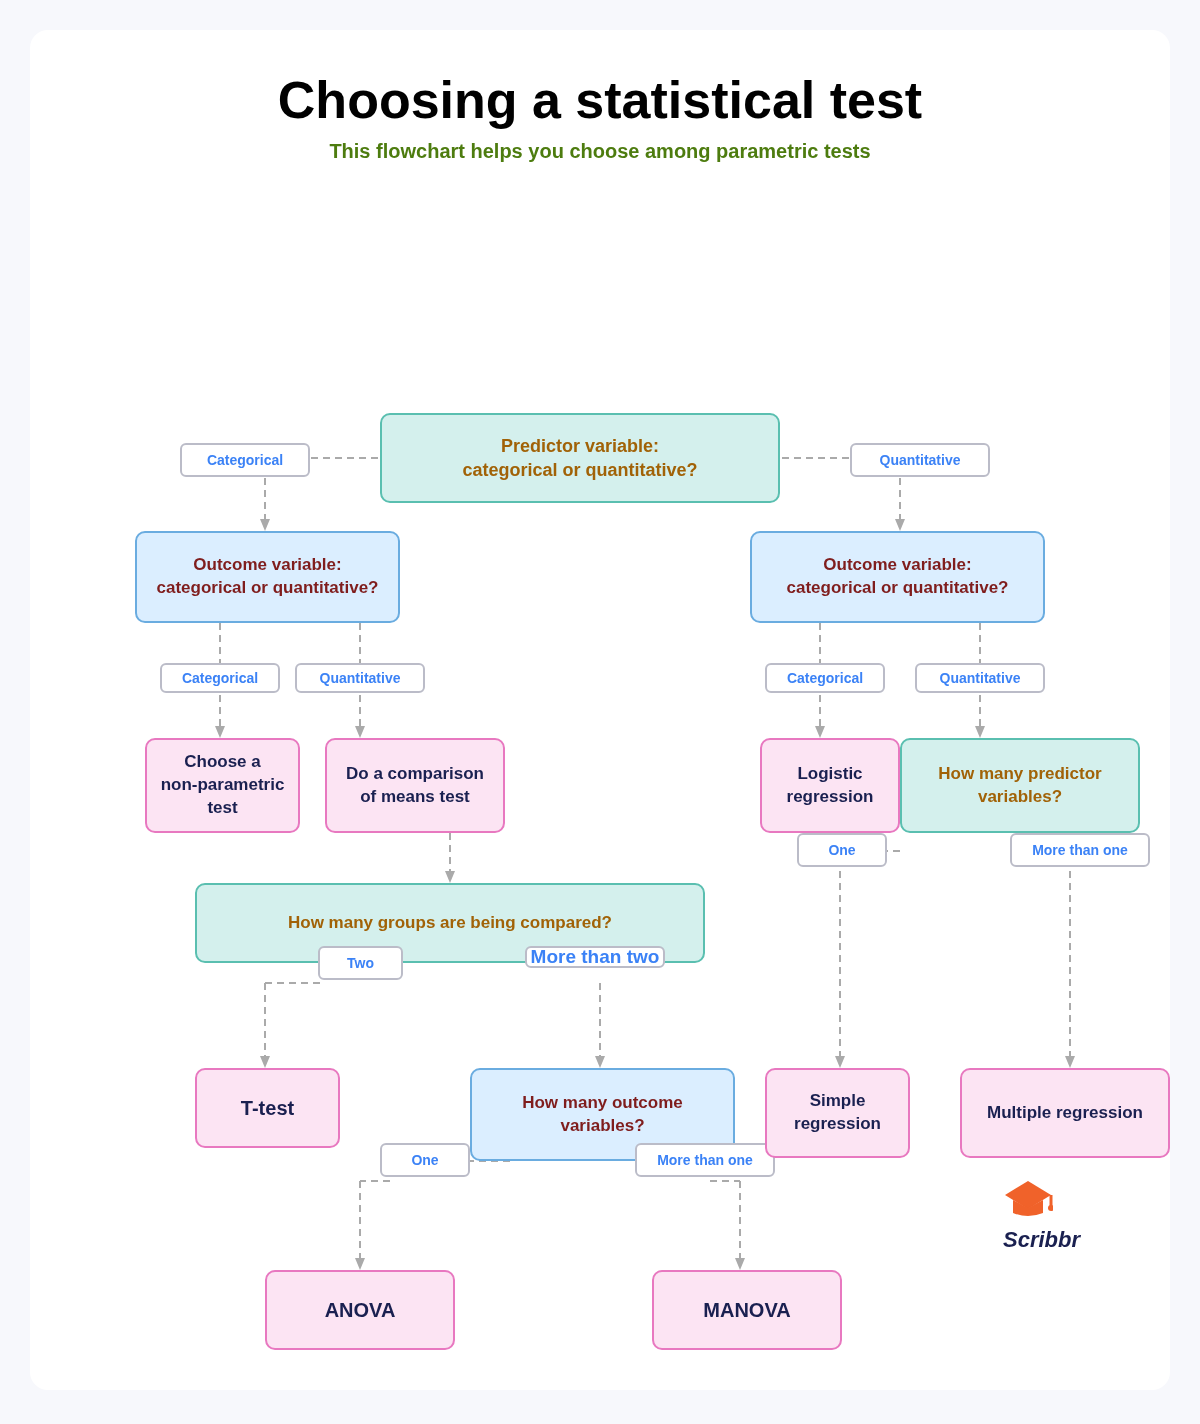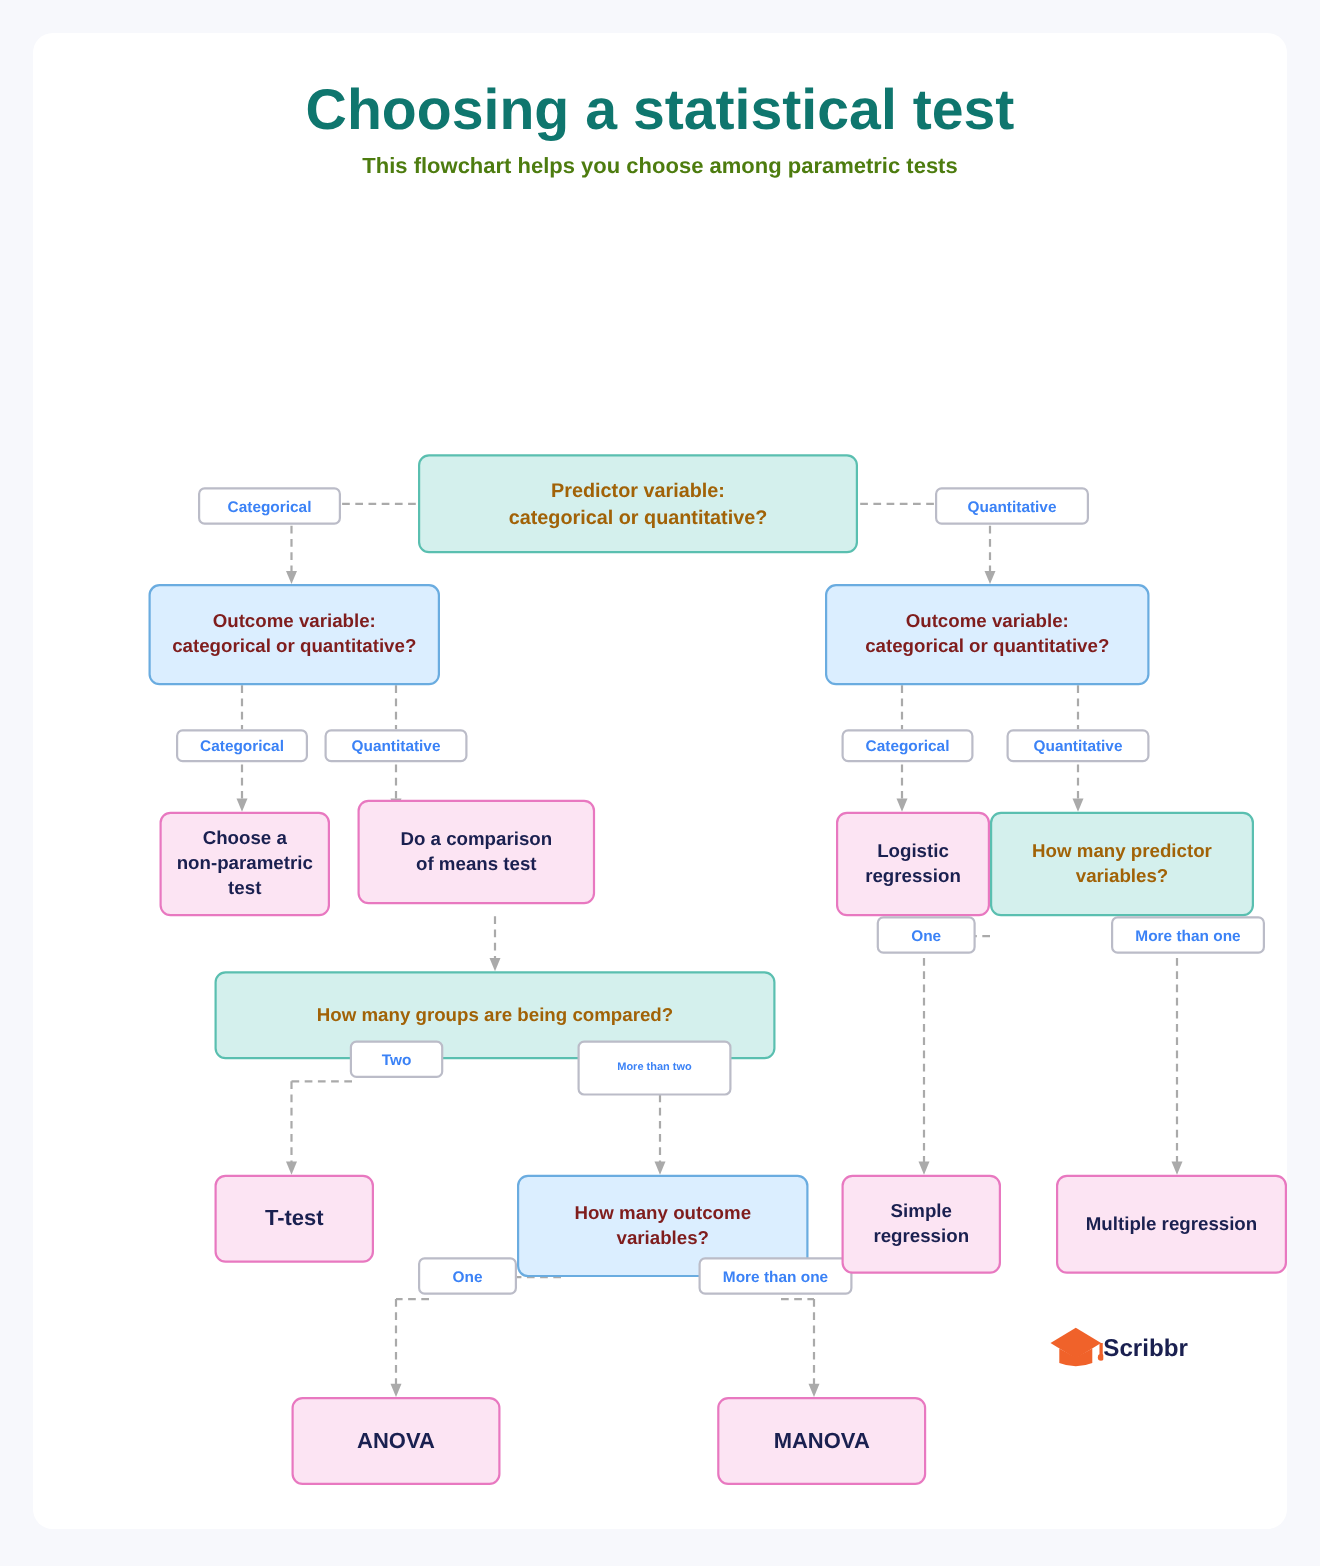--- a/index.html
+++ b/index.html
@@ -17,21 +17,21 @@
       border-radius: 18px;
       margin: 30px;
       padding: 40px 50px 50px 50px;
       width: 1140px;
       min-height: 1360px;
       position: relative;
     }
     .page-title {
       font-size: 52px;
       font-weight: 800;
-      color: #0f766e;
+      color: #000000;
       text-align: center;
       margin-bottom: 10px;
     }
     .page-subtitle {
       font-size: 20px;
       font-weight: 600;
       color: #4d7c0f;
       text-align: center;
       margin-bottom: 40px;
     }
@@ -87,22 +87,23 @@
       pointer-events: none;
       overflow: visible;
     }
 
     
     .scribbr-logo {
       position: absolute;
       bottom: 30px;
       right: 40px;
       display: flex;
-      flex-direction: row;
-      align-items: center;
+      flex-direction: column;
+      align-items: flex-start;
+      font-style: italic;
     }
     .scribbr-icon {
       width: 50px;
       height: 50px;
       margin-bottom: 4px;
     }
     .scribbr-text {
       font-size: 22px;
       font-weight: 800;
       color: #1a2050;
@@ -223,34 +224,34 @@
 
     <div class="box box-gray" style="left:835px; top:460px; width:130px; height:30px; font-size:14px;">
       <span>Quantitative</span>
     </div>
 
     <div class="box box-pink" style="left:65px; top:535px; width:155px; height:95px; font-size:17px;">
       <span style="white-space:pre-line;">Choose a
 non-parametric test</span>
     </div>
 
-    <div class="box box-pink" style="left:245px; top:524px; width:216px; height:95px; font-size:17px;">
+    <div class="box box-pink" style="left:245px; top:535px; width:180px; height:95px; font-size:17px;">
       <span style="white-space:pre-line;">Do a comparison
 of means test</span>
     </div>
 
     <div class="box box-teal" style="left:115px; top:680px; width:510px; height:80px; font-size:17px;">
       <span>How many groups are being compared?</span>
     </div>
 
     <div class="box box-gray" style="left:190px; top:743px; width:85px; height:34px; font-size:14px;margin-left:48px;">
       <span>Two</span>
     </div>
 
-    <div class="box box-gray" style="left:445px; top:743px; width:140px; height:50px; font-size:10px;">
+    <div class="box box-gray" style="left:445px; top:743px; width:140px; height:22px; font-size:19px;">
       <span>More than two</span>
     </div>
 
     <div class="box box-pink" style="left:115px; top:865px; width:145px; height:80px; font-size:20px;">
       <span>T-test</span>
     </div>
 
     <div class="box box-blue" style="left:390px; top:865px; width:265px; height:93px; font-size:17px;">
       <span style="white-space:pre-line;">How many outcome
 variables?</span>

